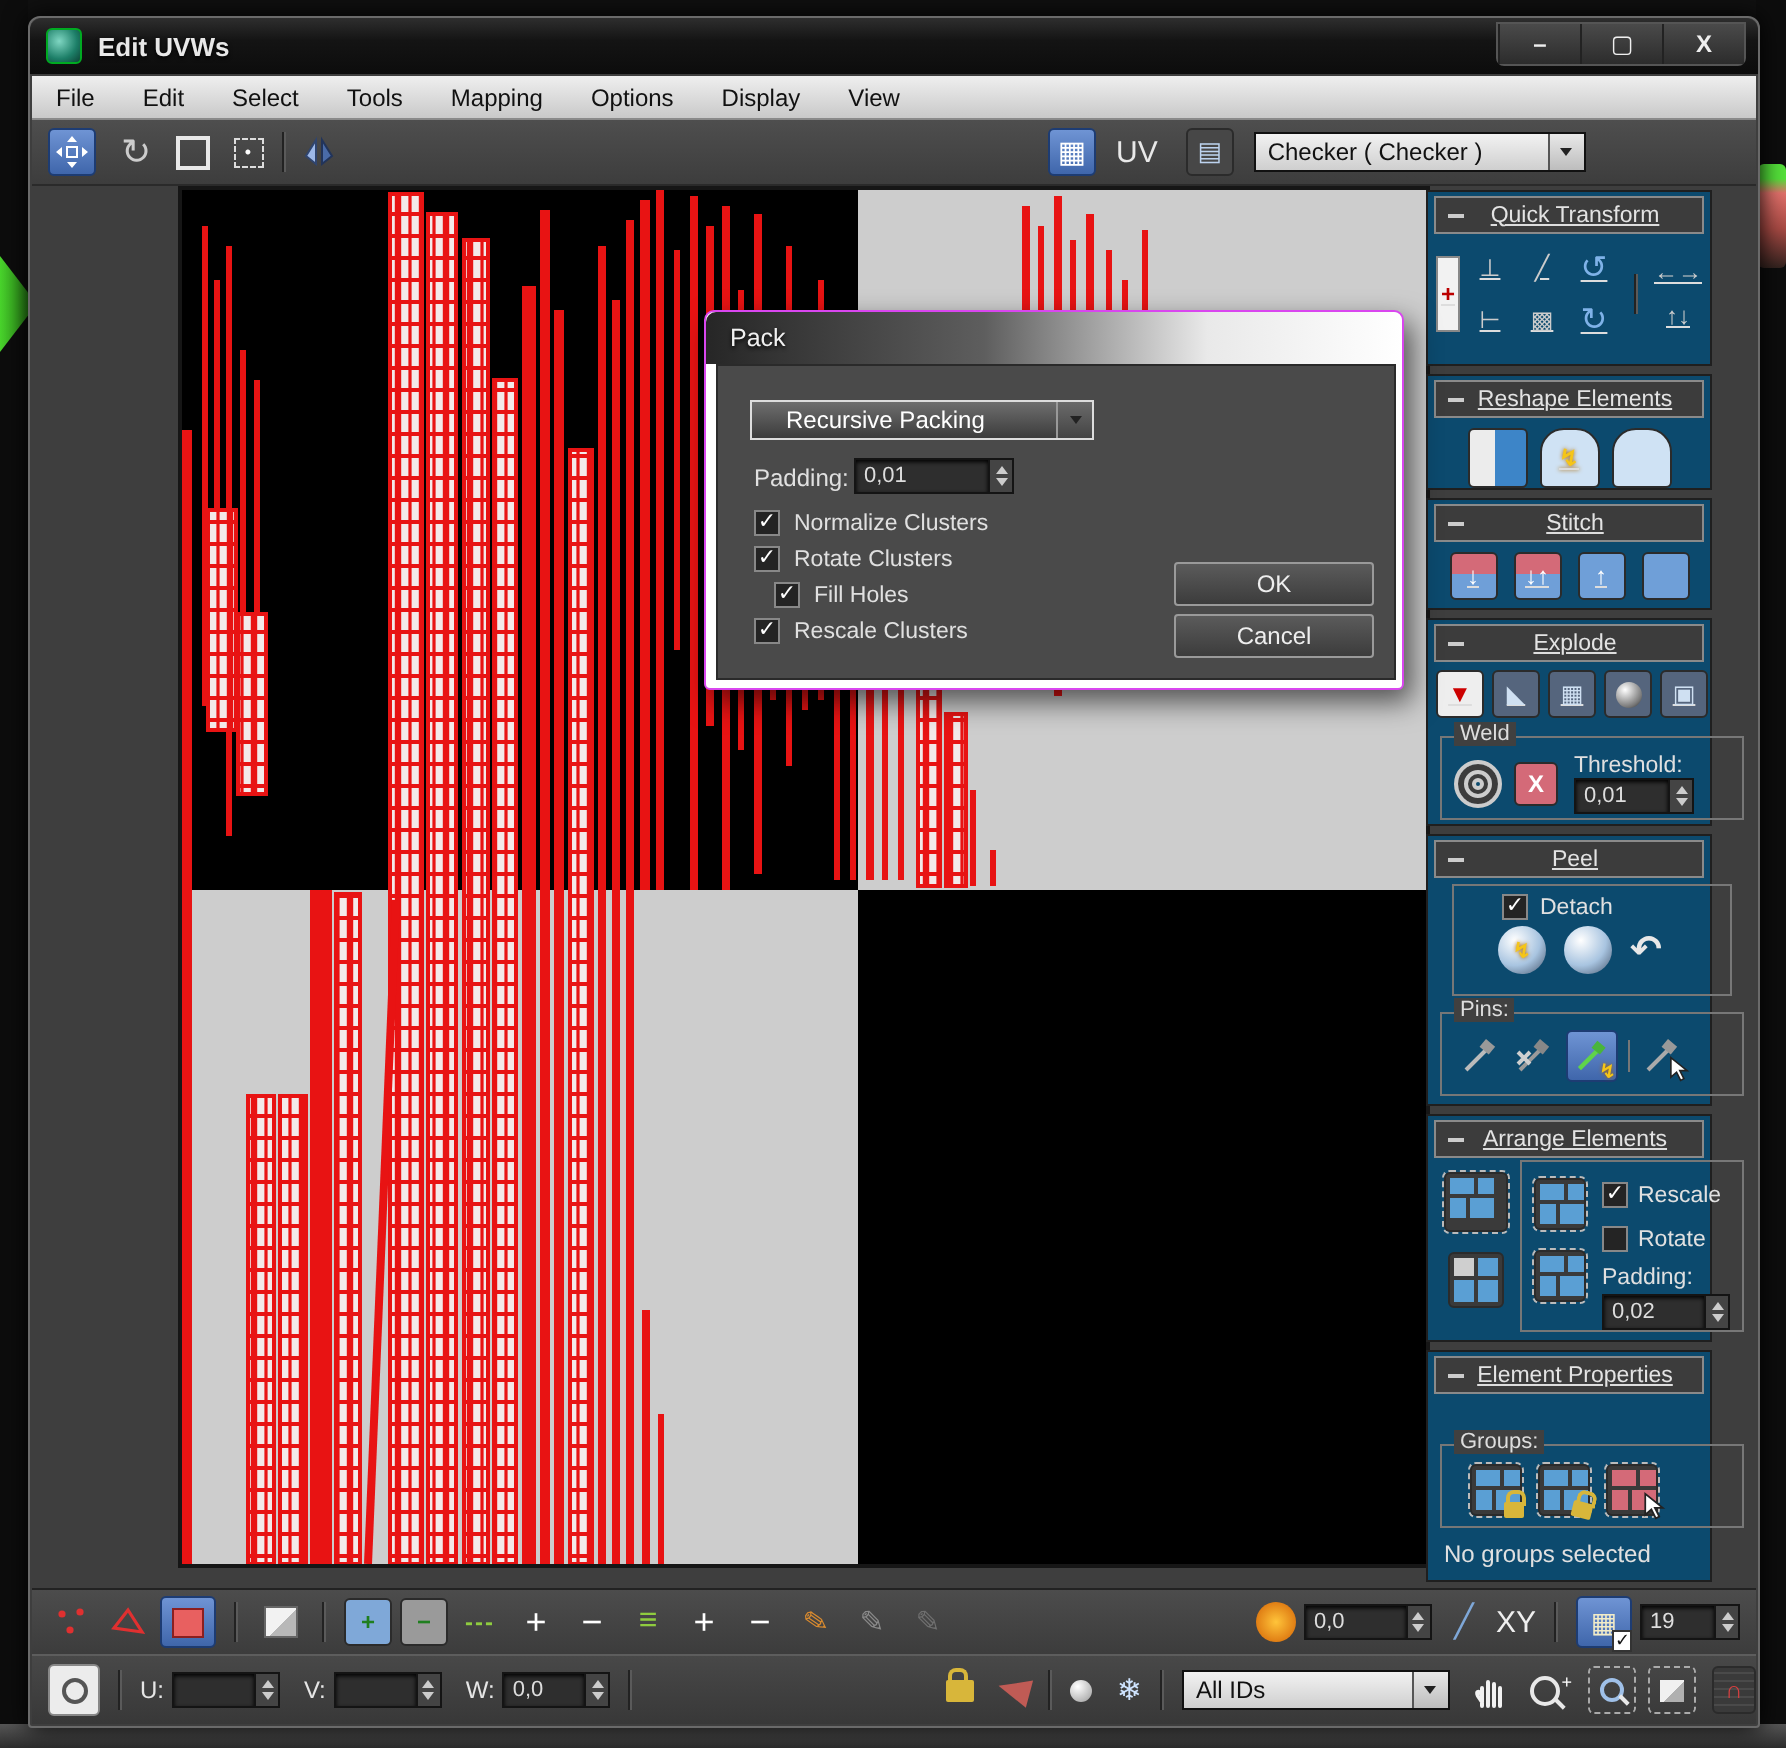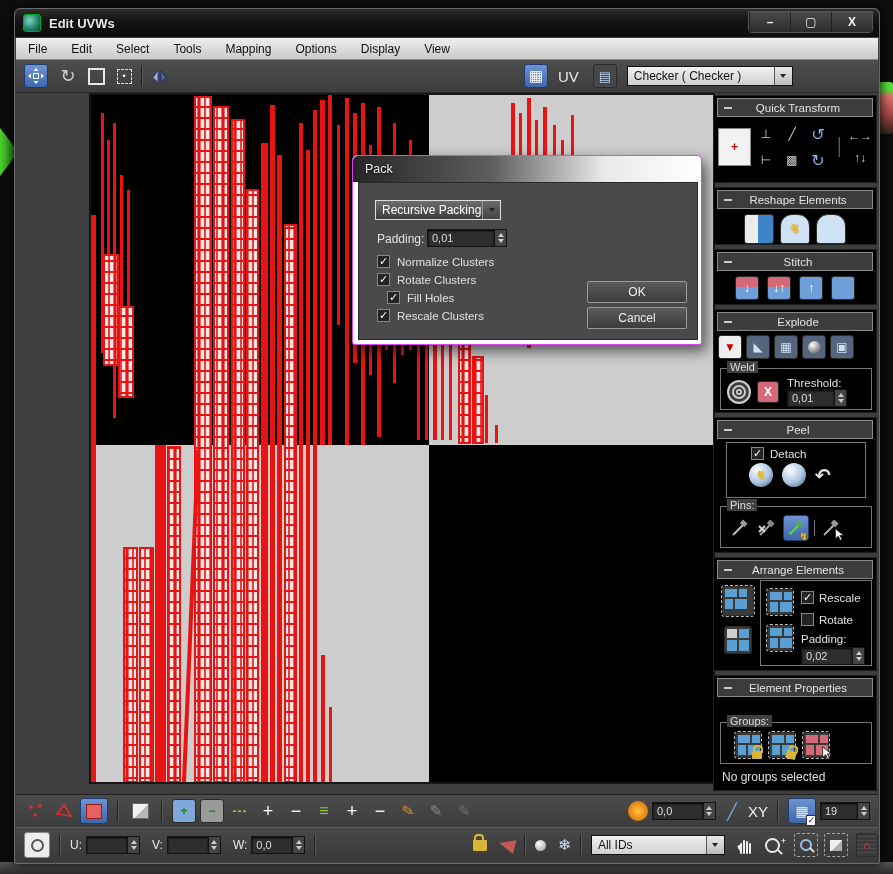--- a/index.html
+++ b/index.html
@@ -38,21 +38,21 @@
       justify-content:center;color:#fff;font-size:11px;font-weight:bold;flex:none;box-sizing:border-box;}
   .cb.on::after{content:"✓";line-height:1;}
   .ddown{height:20px;background:linear-gradient(180deg,#f2f2f2,#cfcfcf);border:1px solid #111;color:#111;
          display:flex;align-items:center;box-sizing:border-box;}
   .ddown .txt{flex:1;padding:0 6px;font-size:12px;white-space:nowrap;overflow:hidden;}
   .ddown .arr{width:17px;height:100%;background:linear-gradient(180deg,#e8e8e8,#bdbdbd);border-left:1px solid #555;
               display:flex;align-items:center;justify-content:center;}
   .ddown .arr .dn{border-top-color:#222;}
   
   #rightpanel{left:698px;top:84px;width:164px;height:700px;}
-  .panel{position:absolute;left:0;width:164px;background:#000000;border:1px solid #1f1f1f;box-sizing:border-box;}
+  .panel{position:absolute;left:0;width:143px;background:#0c4a6e;border:1px solid #1f1f1f;box-sizing:border-box;text-decoration:underline;}
   .hdr{height:17px;margin:2px 3px;border:1px solid #8a8a8a;display:flex;align-items:center;background:#3c3c3c;}
   .hdr .dash{width:8px;height:2px;background:#ccc;margin:0 6px;flex:none;}
   .hdr .hdr-t{flex:1;text-align:center;font-size:11.5px;color:#e3e3e3;margin-right:14px;}
   .gbox{position:absolute;border:1px solid #777;box-sizing:border-box;}
   .gbox-label{position:absolute;top:-8px;left:6px;background:#404040;padding:0 3px;font-size:11px;color:#ddd;}
   .blocks{background:
       linear-gradient(#5a9fd4,#5a9fd4) 2px 2px/12px 8px no-repeat,
       linear-gradient(#5a9fd4,#5a9fd4) 16px 2px/8px 8px no-repeat,
       linear-gradient(#5a9fd4,#5a9fd4) 2px 12px/8px 10px no-repeat,
       linear-gradient(#5a9fd4,#5a9fd4) 12px 12px/12px 10px no-repeat,#3a3a3a;
@@ -579,21 +579,21 @@
       </span>
     </div>
   </div>
 </div>
 
 <div id="pack" class="abs">
   <div id="pack-title" class="abs">
     <span>Pack</span>
   </div>
   <div id="pack-body" class="abs">
-    <div class="ddown" style="position:absolute;left:16px;top:17px;width:126px;background:linear-gradient(180deg,#6e6e6e,#3c3c3c);border:1px solid #ddd;color:#fff;">
+    <div class="ddown" style="position:absolute;left:16px;top:17px;width:172px;background:linear-gradient(180deg,#6e6e6e,#3c3c3c);border:1px solid #ddd;color:#fff;padding-left:11px;">
       <span class="txt" style="color:#fff;">Recursive Packing</span>
       <span class="arr" style="background:linear-gradient(180deg,#6a6a6a,#444);border-left:1px solid #999;">
           <span class="dn"></span>
         </span>
     </div>
     <span class="label" style="position:absolute;left:18px;top:49px;font-size:12px;">Padding:</span>
     <div class="spin" style="position:absolute;left:68px;top:46px;">
       <span class="sfield" style="width:58px;">0,01</span>
       <span class="sarr">
           <span class="up"></span>

